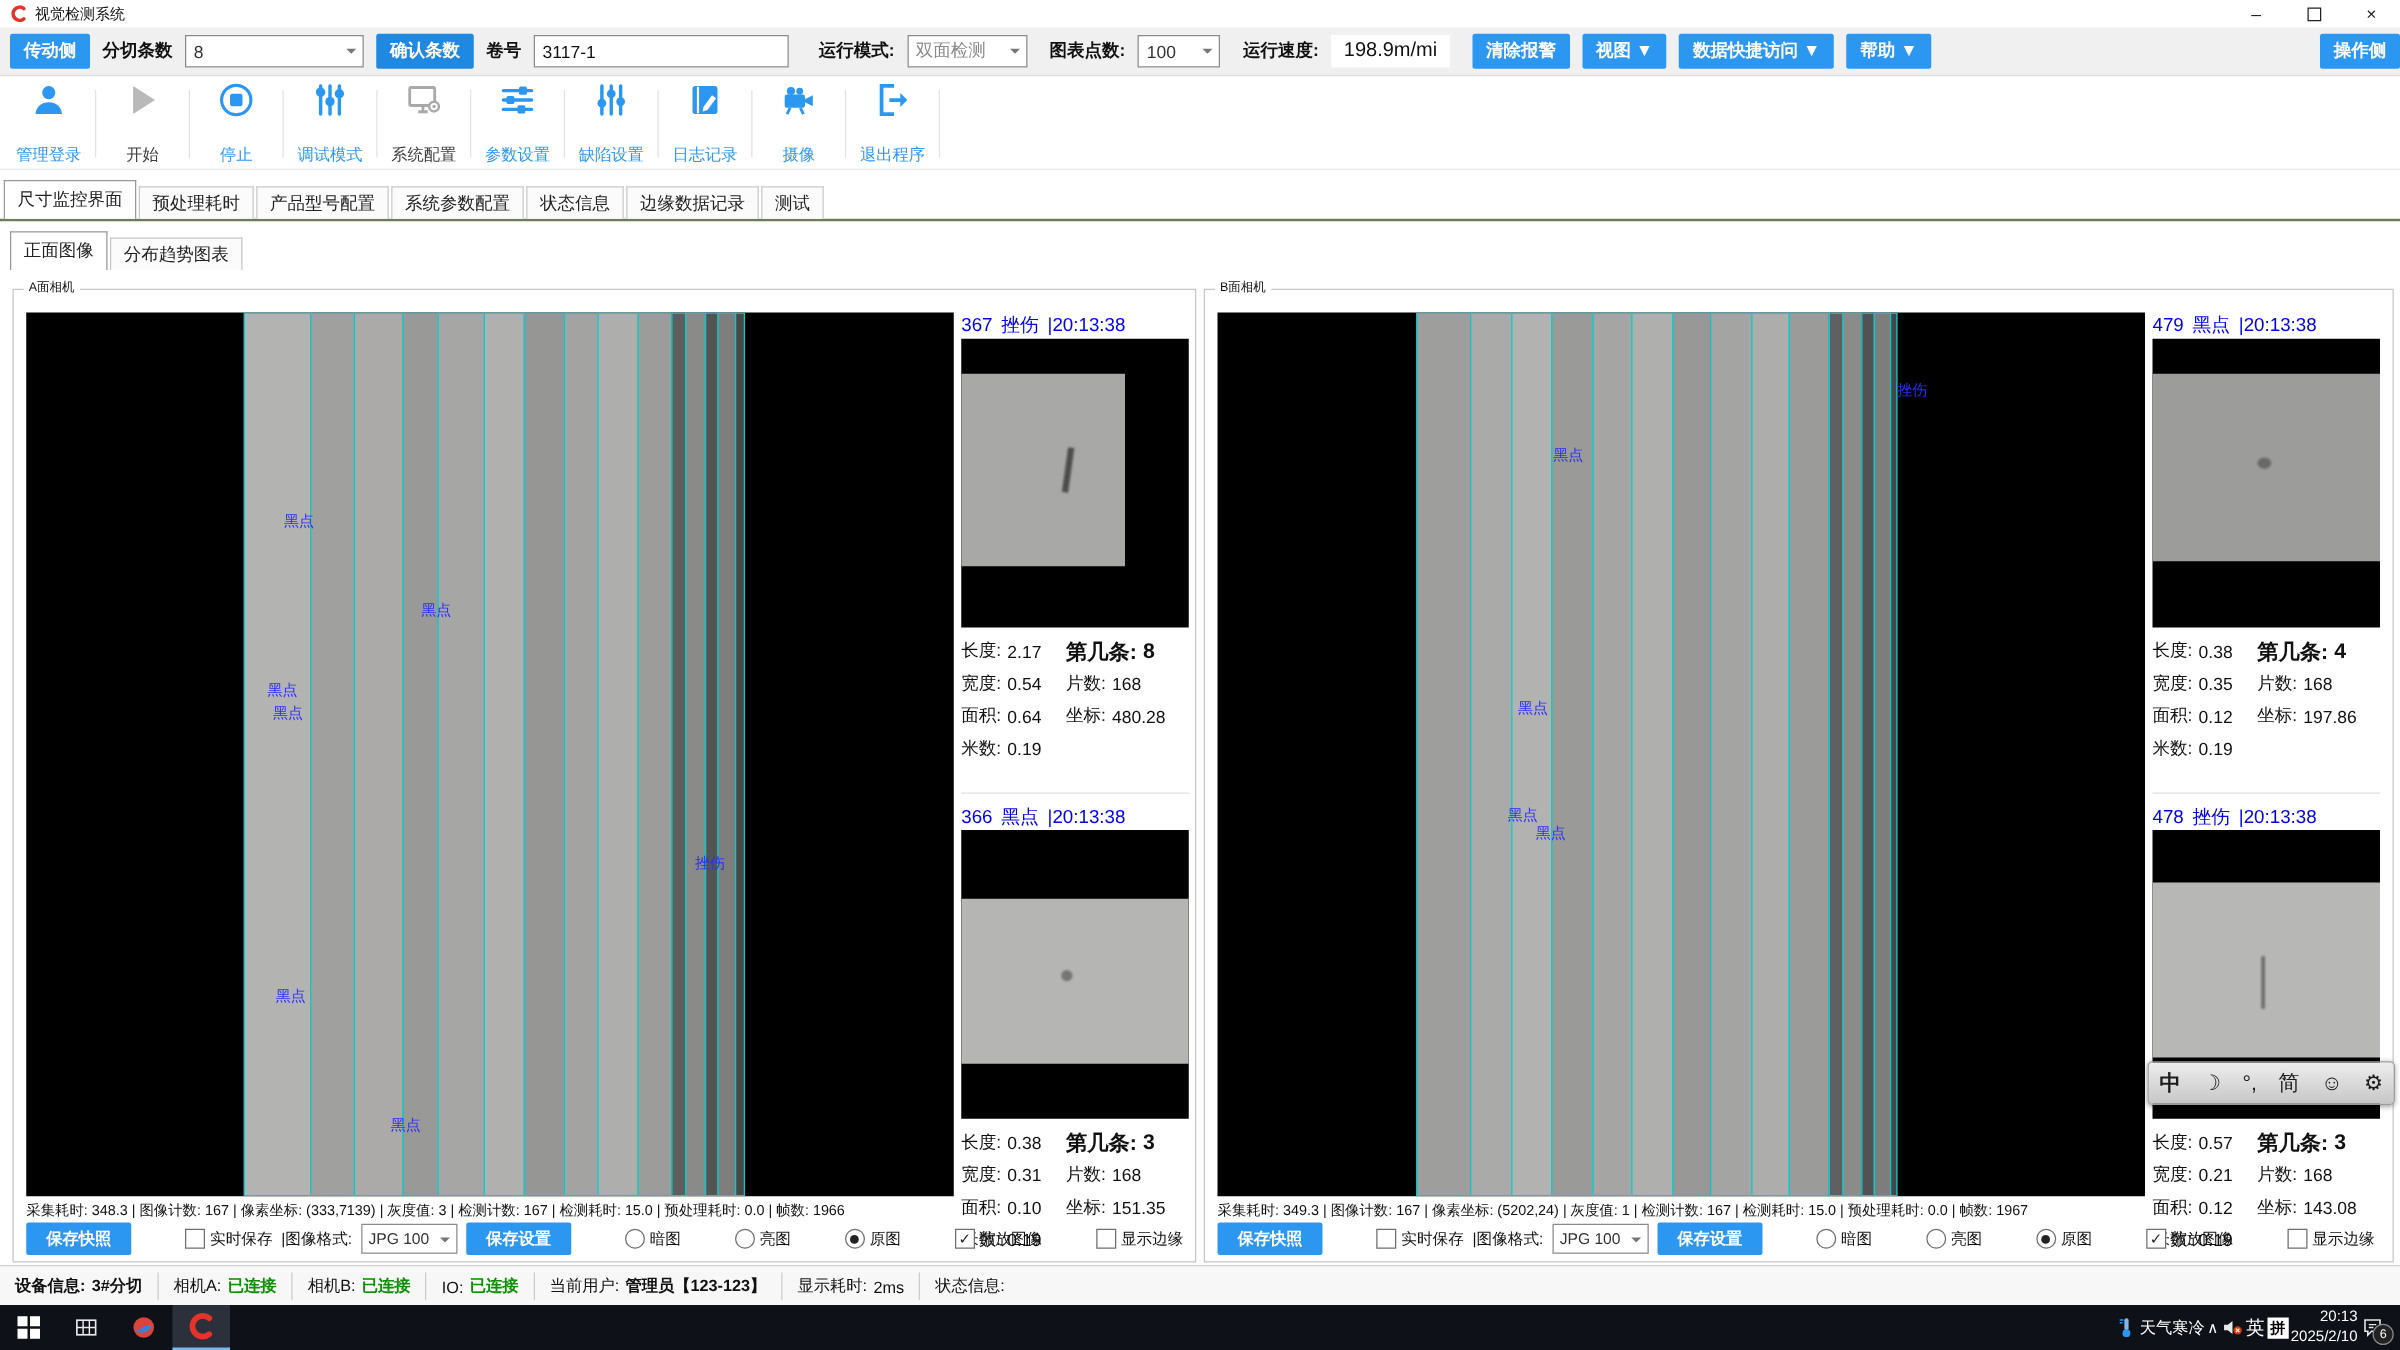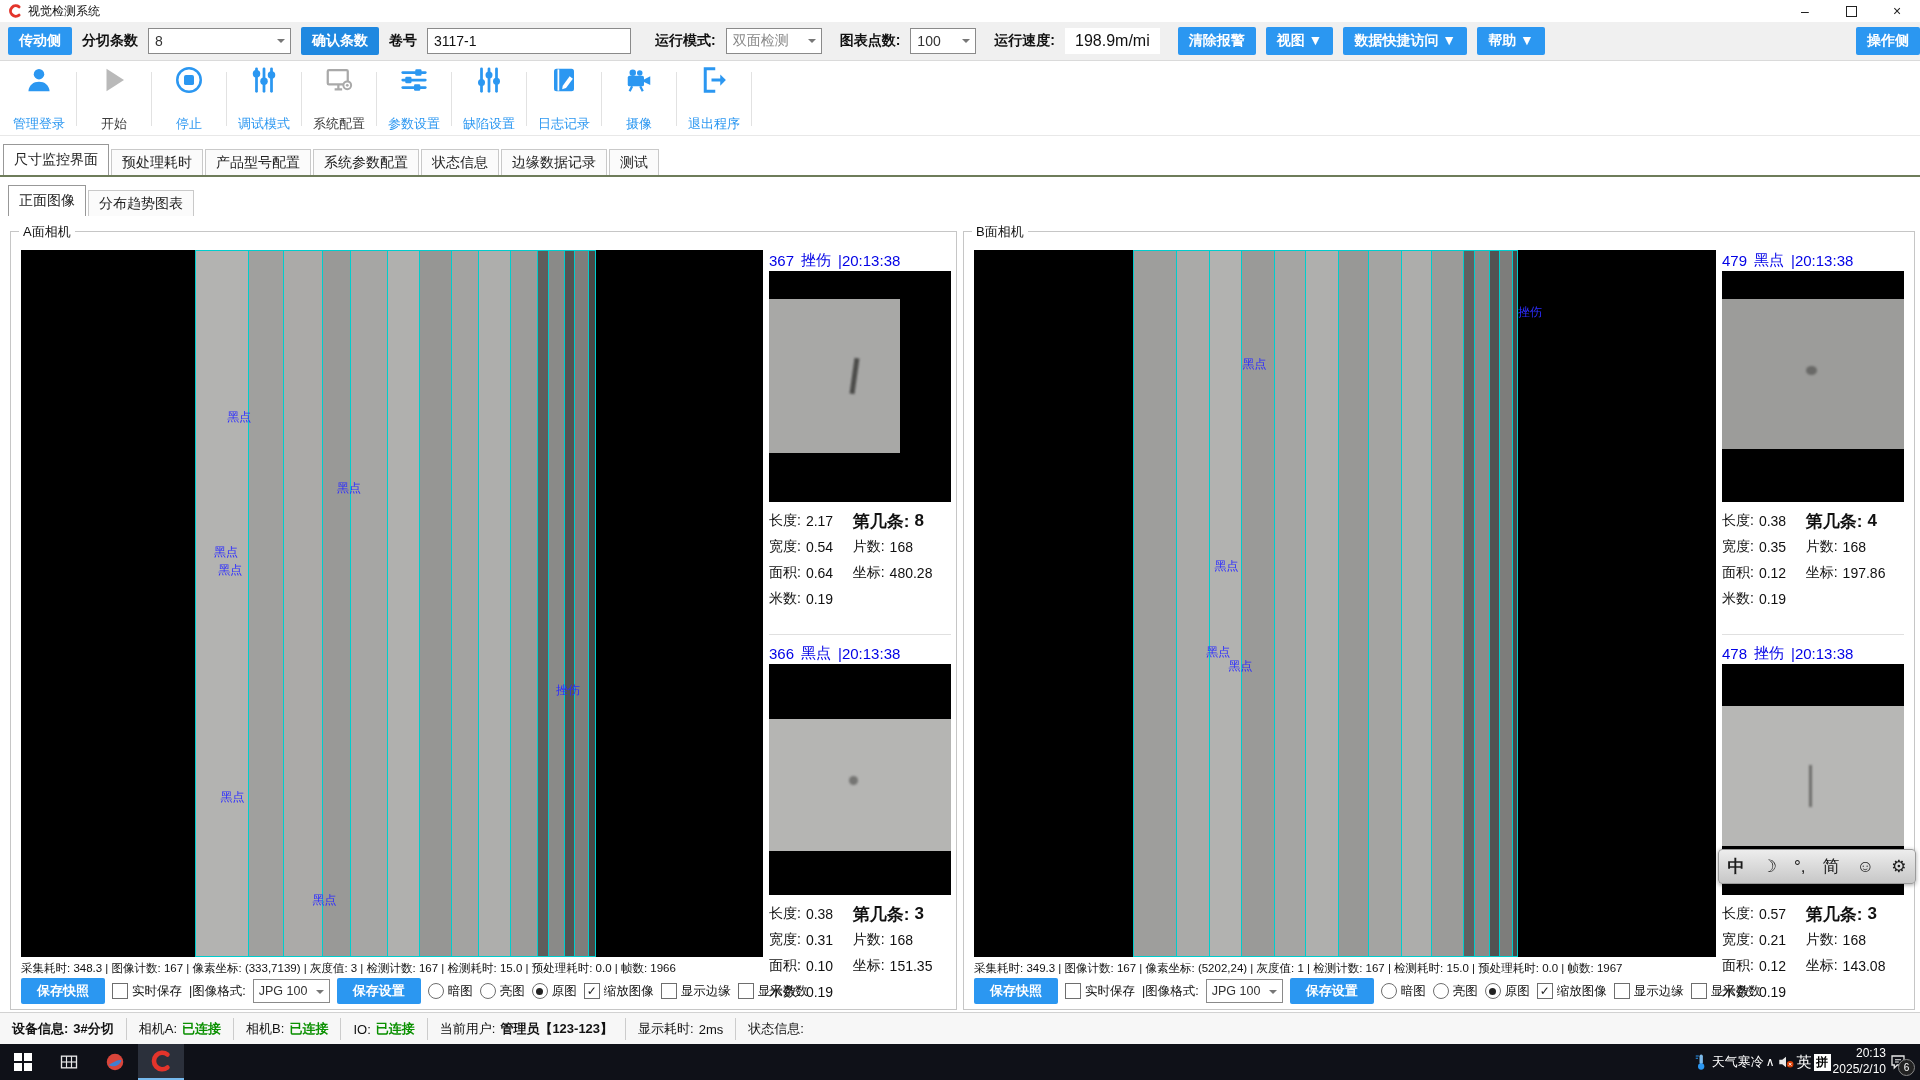--- a/index.html
+++ b/index.html
@@ -32,21 +32,21 @@
   
   .tabstrip1{position:absolute;top:144px;left:0;right:0;height:31px;display:flex;align-items:flex-end;padding-left:3px;border-bottom:2px solid #6e7c5a;box-sizing:content-box;}
   .tab{height:25px;padding:0 10px;display:flex;align-items:center;font-size:14px;background:#fbfbfb;border:1px solid #c9c9c9;border-bottom:none;margin-right:2px;color:#222;cursor:pointer;white-space:nowrap;}
   .tab.active{background:#fff;height:30px;border-color:#989898;}
   .tabstrip2{position:absolute;top:187px;left:8px;display:flex;align-items:flex-end;height:29px;}
 
   
   .group{position:absolute;top:231px;height:777px;border:1px solid #c6c6c6;background:#fff;}
   .groupA{left:10px;width:945px;}
   .groupB{left:963px;width:950px;}
-  .group-label{position:absolute;top:-9px;left:8px;background:#fff;padding:0 4px;font-size:13px;color:#111;}
+  .group-label{position:absolute;top:-9px;left:8px;background:#fff;padding:0 4px;font-size:10px;color:#111;}
 
   
   .cam-image{position:absolute;left:10px;top:18px;width:742px;height:707px;background:#000;overflow:hidden;}
   .stripe-band{position:absolute;top:0;height:100%;display:flex;}
   .stripe{height:100%;border:1px solid #00cdcd;margin-left:-1px;box-sizing:border-box;flex:none;}
   .defect-label{position:absolute;color:#2d2dff;font-size:12px;white-space:nowrap;}
 
   
   .detail-col{position:absolute;left:758px;top:16px;width:182px;}
   .det-block{margin-top:2px;}
@@ -72,21 +72,21 @@
 
   
   .cam-status{position:absolute;left:10px;top:729px;width:744px;font-size:11.5px;color:#111;white-space:nowrap;overflow:hidden;}
   .cam-controls{position:absolute;left:10px;top:745px;height:28px;display:flex;align-items:center;gap:7px;font-size:12.5px;color:#111;white-space:nowrap;}
   .btn-blue.small{padding:4px 16px;font-size:13px;}
   .cb{width:14px;height:14px;background:#fff;border:1px solid #6e6e6e;display:inline-flex;align-items:center;justify-content:center;flex:none;cursor:pointer;}
   .cb.checked::after{content:"✓";font-size:12px;color:#222;line-height:1;}
   .rdo{width:14px;height:14px;border-radius:50%;background:#fff;border:1px solid #6e6e6e;display:inline-flex;align-items:center;justify-content:center;flex:none;cursor:pointer;}
   .rdo.checked::after{content:"";width:7px;height:7px;border-radius:50%;background:#222;}
   .mini-select{height:22px;padding:0 18px 0 5px;font-size:12.5px;}
-  .ctl-group{display:flex;align-items:center;gap:4px;}
+  .ctl-group{display:flex;align-items:center;gap:4px;margin-left:36px;}
 
   
   .statusbar{position:absolute;top:1012px;height:32px;left:0;right:0;background:#f7f7f7;border-top:1px solid #d2d2d2;display:flex;align-items:center;font-size:13px;color:#111;}
   .sb-seg{padding:0 12px;border-right:1px solid #ccc;height:68%;display:flex;align-items:center;gap:5px;white-space:nowrap;}
   .sb-seg:last-child{border-right:none;}
   .green{color:#0a9000;font-weight:700;}
   .bold{font-weight:700;}
 
   
   .taskbar{position:absolute;top:1044px;height:36px;left:0;right:0;background:#0f1118;display:flex;align-items:center;color:#fff;}

